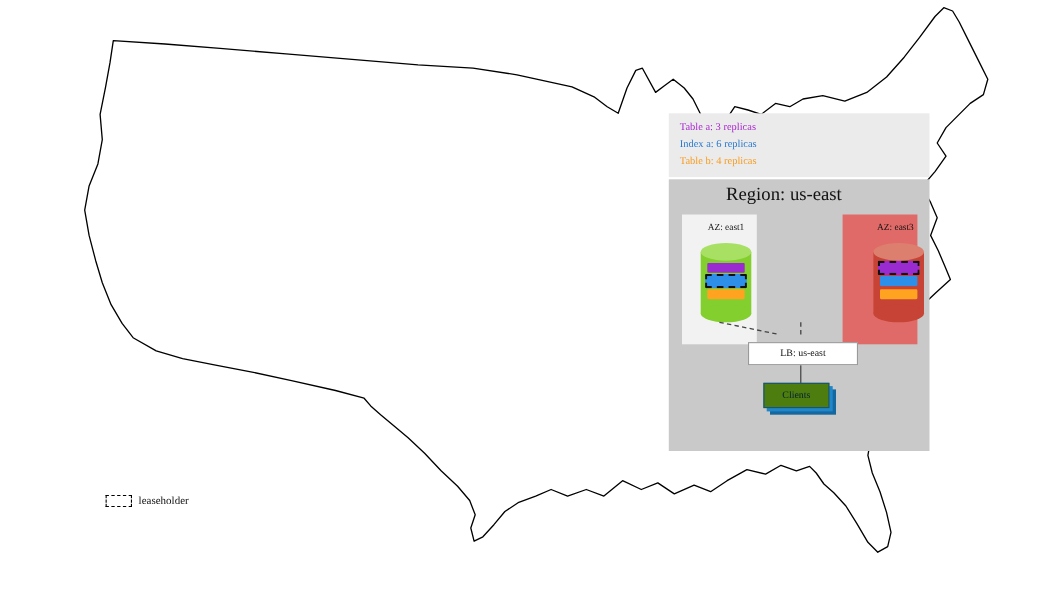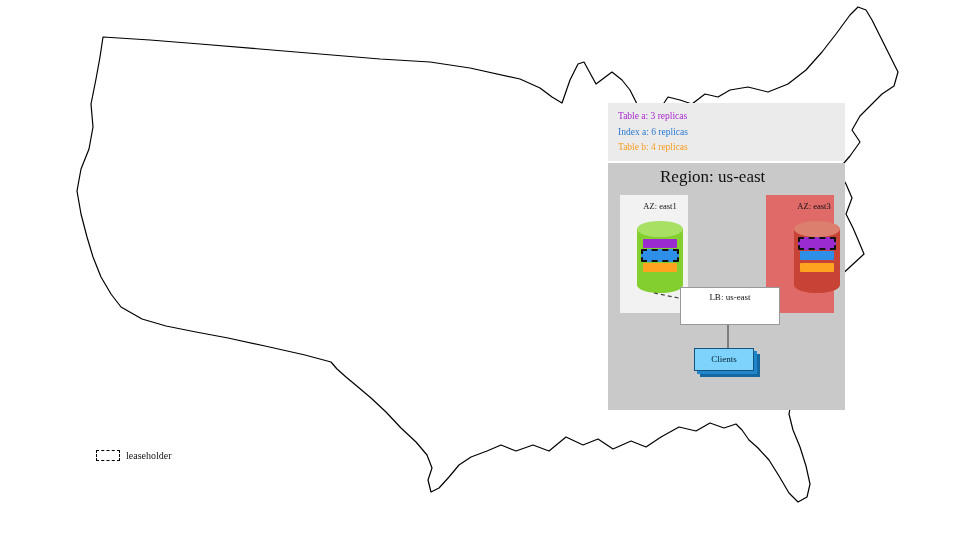--- a/index.html
+++ b/index.html
@@ -28,21 +28,21 @@
   .cyl-body{position:absolute;left:0;right:0;top:8px;bottom:8px;}
   .cyl-bot{position:absolute;left:0;right:0;bottom:0;height:16px;border-radius:50%;}
   .cyl-top{position:absolute;left:0;right:0;top:0;height:16px;border-radius:50%;}
   .bar{position:absolute;left:6px;width:34px;height:9px;border-radius:1px;}
   .bar.b1{top:18px;} .bar.b2{top:30px;} .bar.b3{top:42px;}
   .bar.lease{border:2px dashed #111;left:4px;width:34px;height:9px;margin-top:-2px;}
 
   .connectors{position:absolute;left:0;top:0;width:237px;height:247px;pointer-events:none;}
 
   .lb{
-    position:absolute;left:72px;top:124px;width:100px;height:38px;
+    position:absolute;left:72px;top:148px;width:100px;height:21px;
     background:#fff;border:1px solid #999;box-sizing:border-box;
     font-size:9px;line-height:19px;text-align:center;color:#111;z-index:3;
   }
   .clients{position:absolute;left:86px;top:185px;width:68px;height:30px;z-index:3;}
   .clients .layer{position:absolute;width:60px;height:23px;box-sizing:border-box;}
   .clients .back{left:6px;top:6px;}
   .clients .mid{left:3px;top:3px;}
   .clients .front{
     left:0;top:0;border:1px solid #14547f;
     font-size:9px;line-height:21px;text-align:center;color:#06212f;
@@ -105,21 +105,21 @@
         <line x1="46" y1="130" x2="100" y2="141" stroke="#444" stroke-width="1.2" stroke-dasharray="4 3"></line>
         <line x1="120" y1="130" x2="120" y2="141" stroke="#444" stroke-width="1.2" stroke-dasharray="4 3"></line>
         <line x1="120" y1="160" x2="120" y2="186" stroke="#333" stroke-width="1"></line>
       </svg>
 
       <div class="lb">LB: us-east</div>
 
       <div class="clients">
         <div class="layer back" style="background: rgb(21, 104, 159);"></div>
         <div class="layer mid" style="background: rgb(31, 134, 204);"></div>
-        <div class="layer front" style="background: #7dd3fc;">Clients</div>
+        <div class="layer front" style="background: #4d7c0f;">Clients</div>
       </div>
     </div>
   </div>
 
   <div class="lease-legend">
     <span class="lease-swatch"></span>
     <span class="txt">leaseholder</span>
   </div>
 
 </div>

